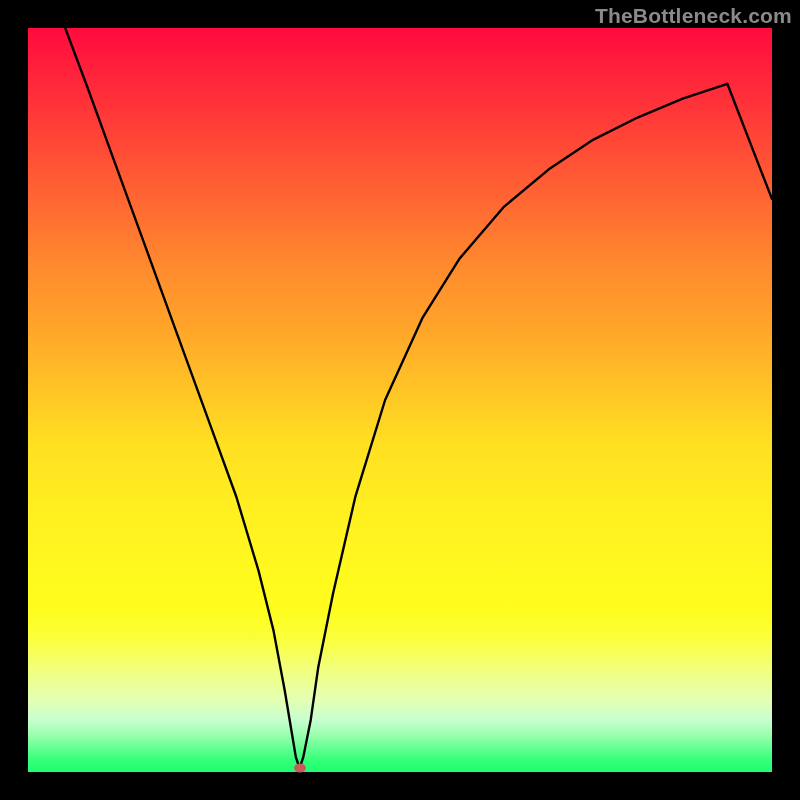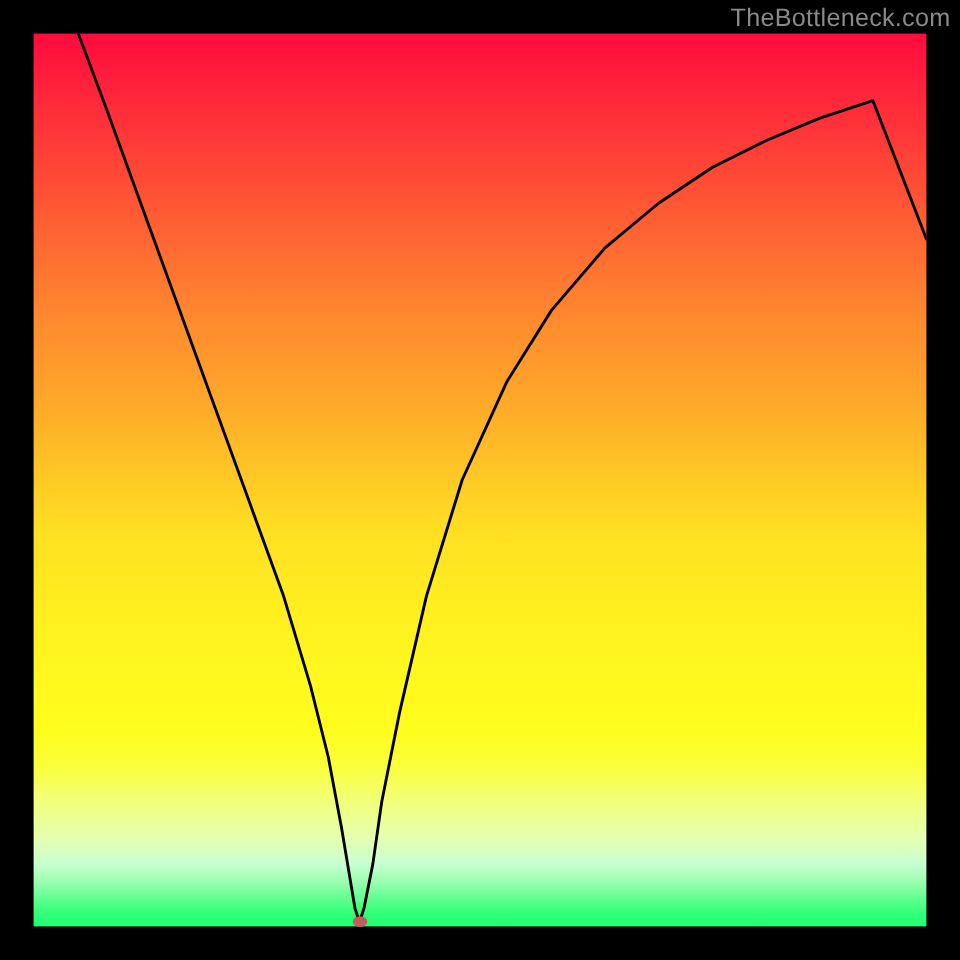--- a/index.html
+++ b/index.html
@@ -36,21 +36,21 @@
       #5eff90 97%,
       #32ff78 98.5%,
       #1eff6e 100%);
   }
   .watermark {
     position: absolute;
     top: 4px;
     right: 8px;
     font-family: Arial, Helvetica, sans-serif;
     font-size: 21px;
-    font-weight: normal;
+    font-weight: bold;
     color: #8a8a8a;
     letter-spacing: 0.2px;
   }
   .curve-svg {
     position: absolute;
     left: 0; top: 0;
     width: 100%; height: 100%;
   }
   .marker {
     position: absolute;

